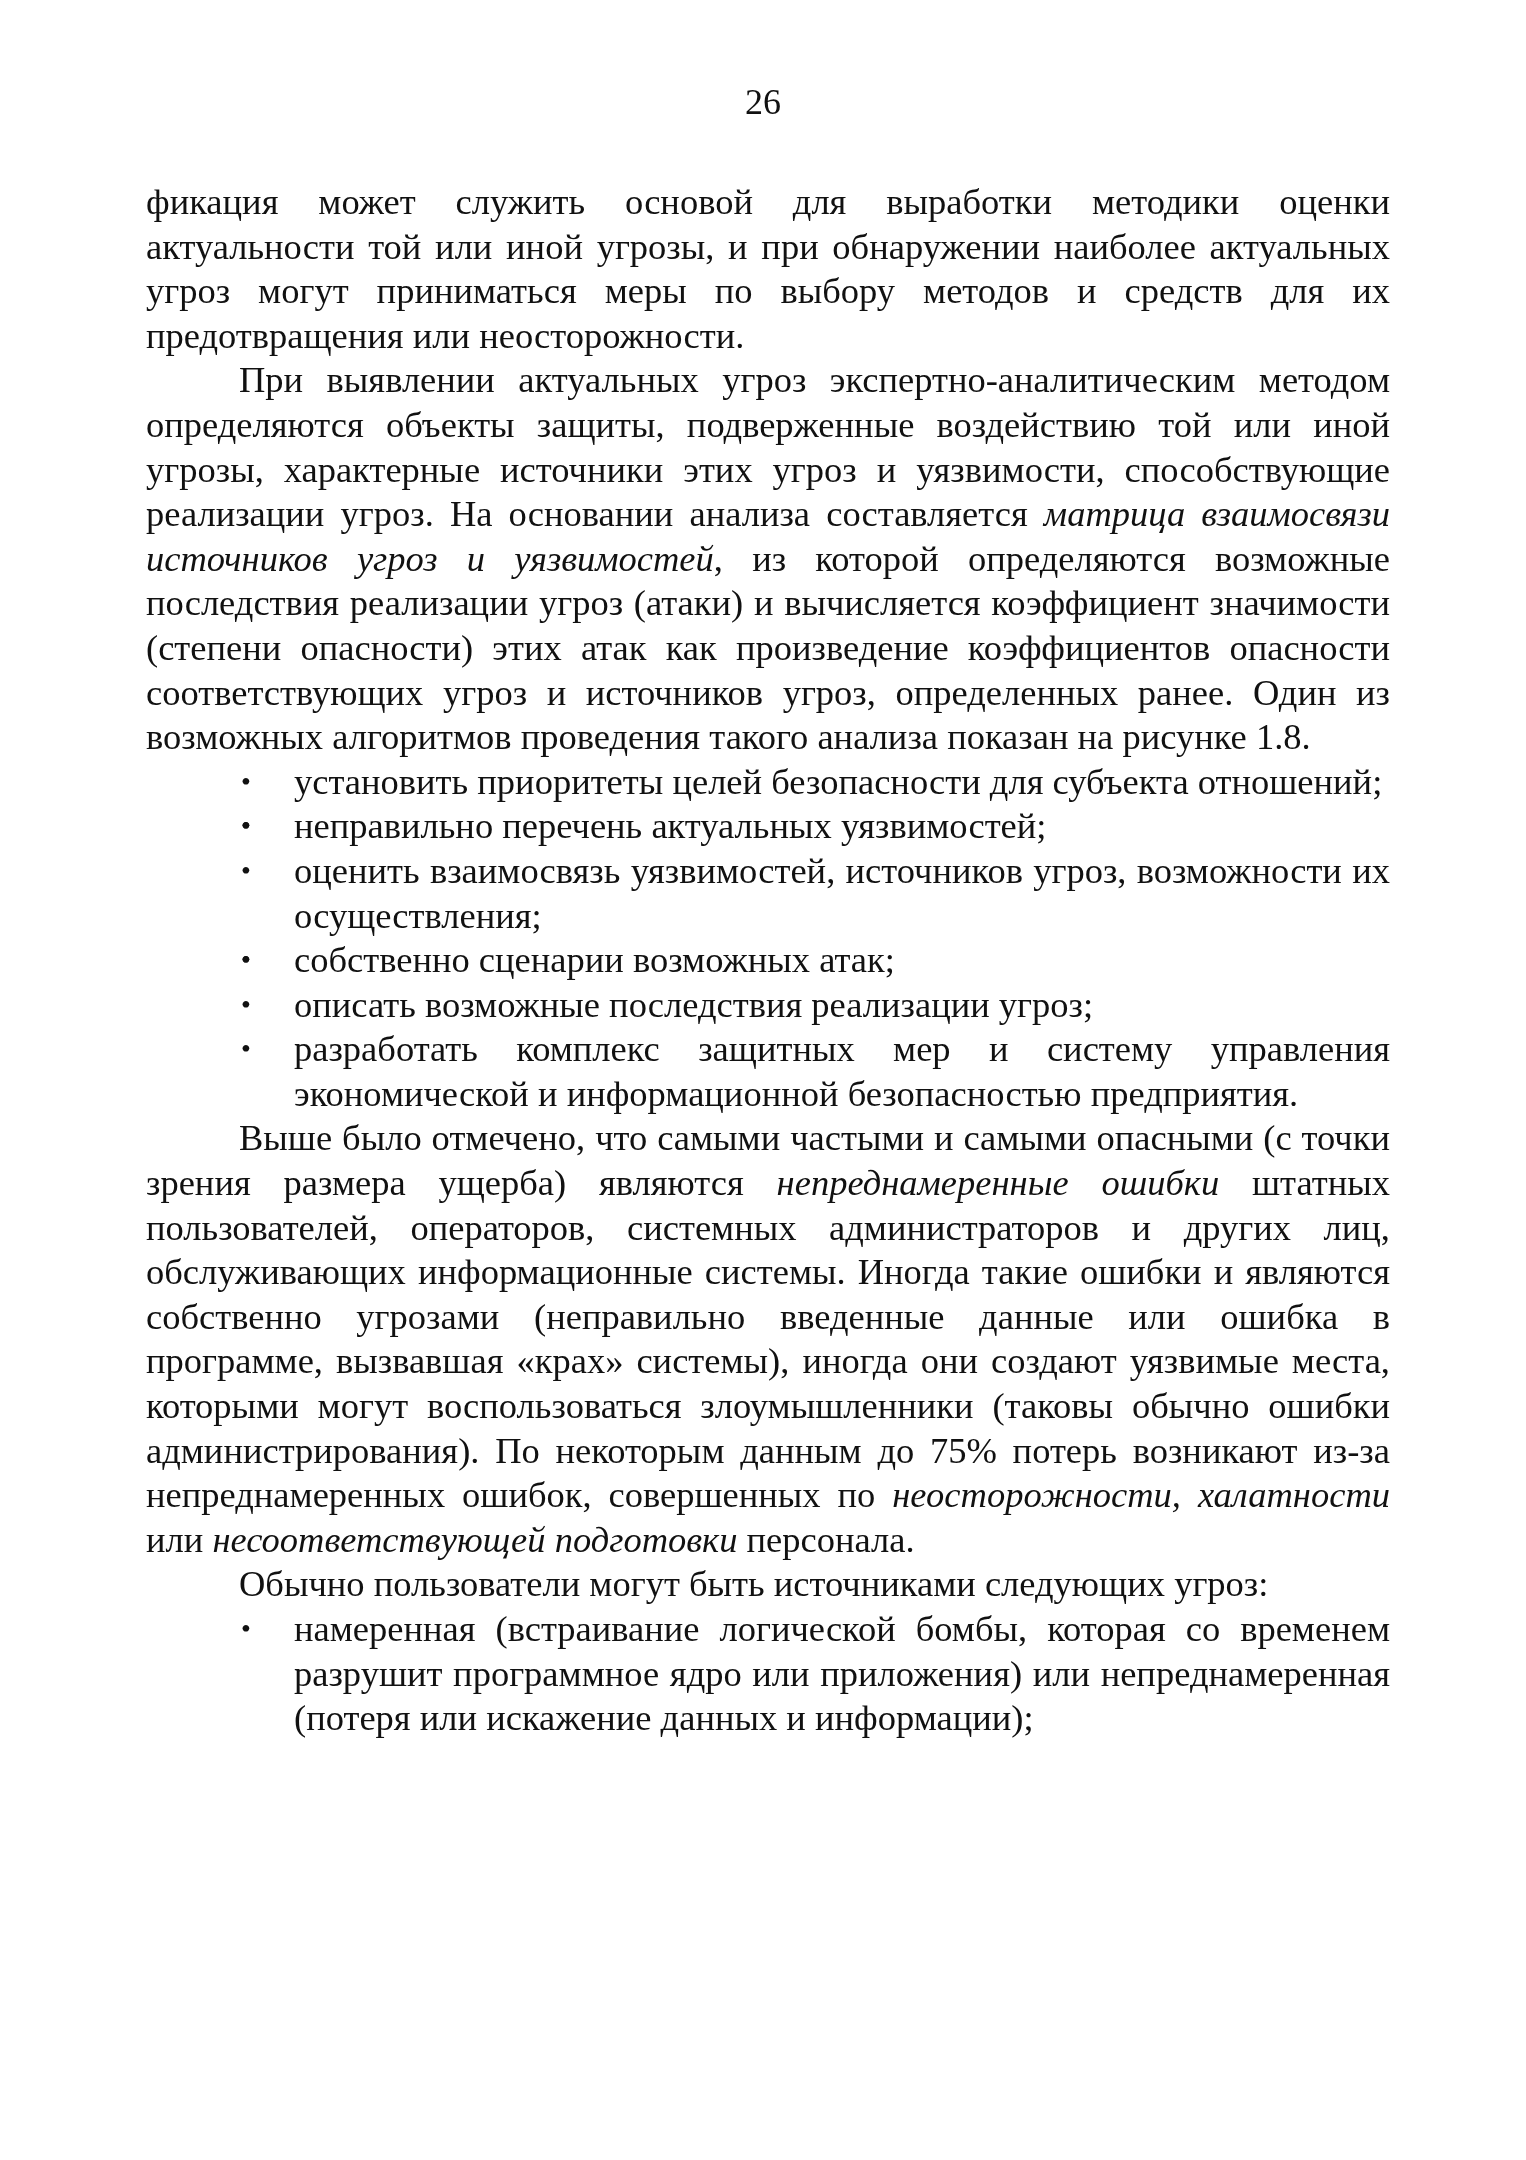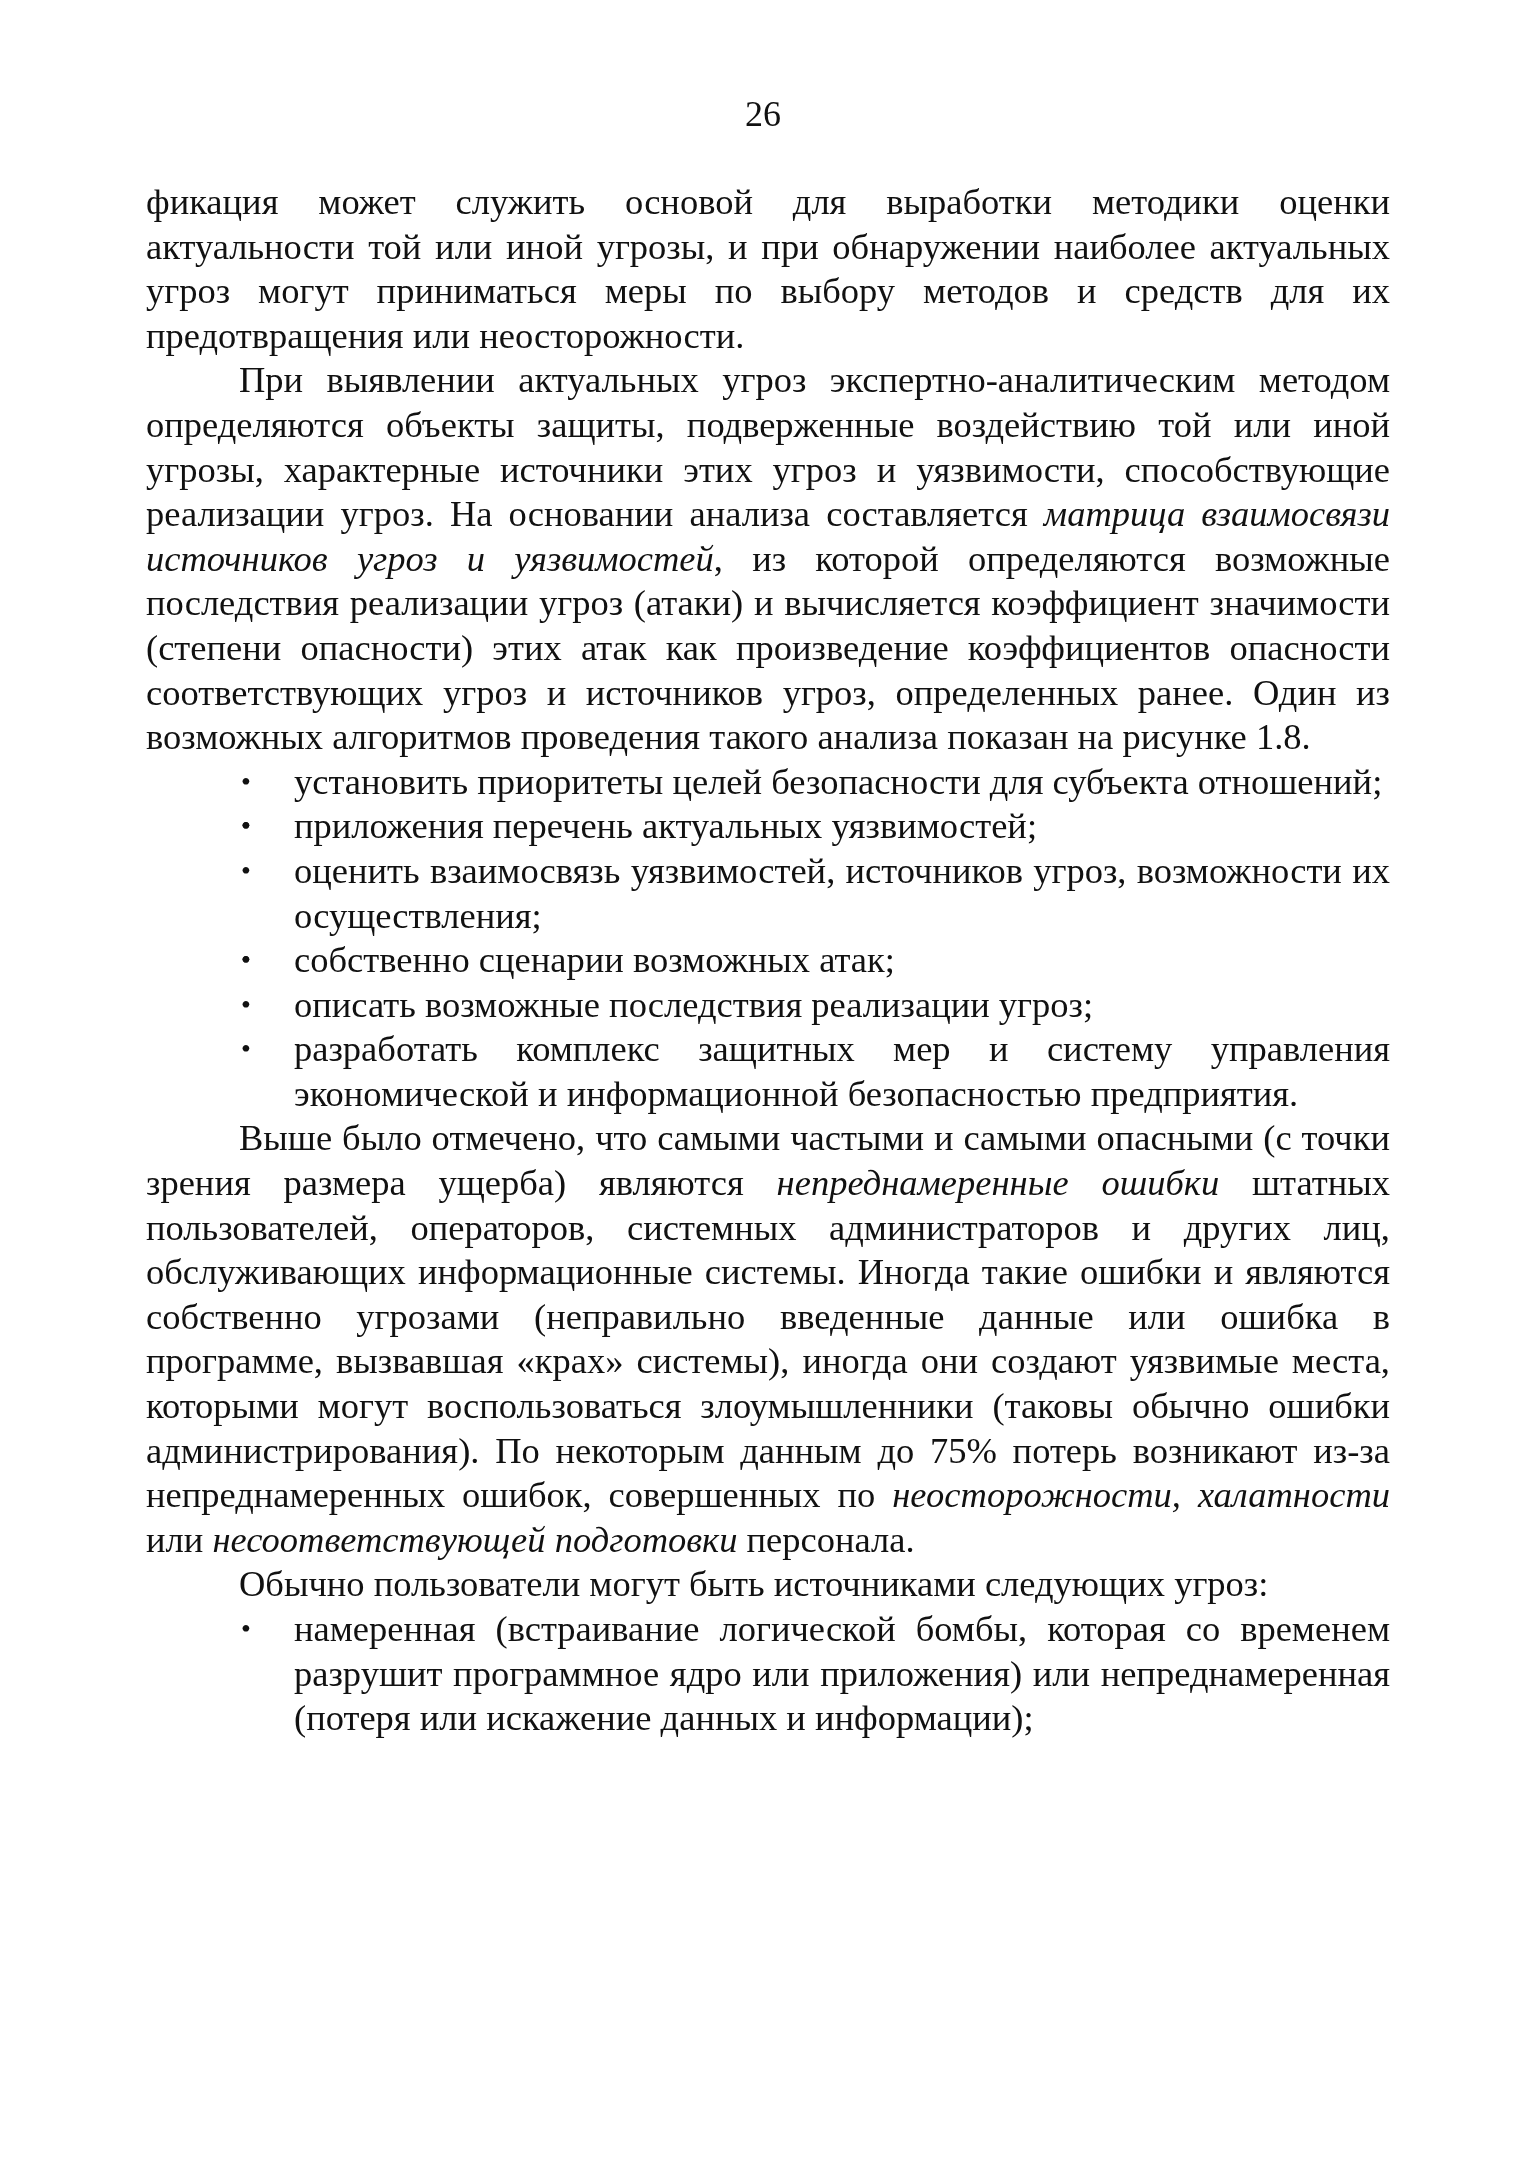--- a/index.html
+++ b/index.html
@@ -6,21 +6,21 @@
   body {
     width: 1526px;
     height: 2160px;
     position: relative;
     overflow: hidden;
     font-family: "Liberation Serif", "DejaVu Serif", serif;
     color: #111111;
   }
   .page-number {
     position: absolute;
-    top: 92px;
+    top: 80px;
     left: 0;
     width: 1526px;
     text-align: center;
     font-size: 36px;
     line-height: 44px;
   }
   .content {
     position: absolute;
     top: 180px;
     left: 146px;
@@ -61,21 +61,21 @@
 <div class="content">
 
   <p>фикация может служить основой для выработки методики оценки актуальности той или иной угрозы, и при обнаружении наиболее актуальных угроз могут приниматься меры по выбору методов и средств для их предотвращения или неосторожности.</p>
 
   <p class="indent"><span>При выявлении актуальных угроз экспертно-аналитическим методом определяются объекты защиты, подверженные воздействию той или иной угрозы, характерные источники этих угроз и уязвимости, способствующие реализации угроз. На основании анализа составляется </span><em>матрица взаимосвязи источников угроз и уязвимостей</em><span>, из которой определяются возможные последствия реализации угроз (атаки) и вычисляется коэффициент значимости (степени опасности) этих атак как произведение коэффициентов опасности соответствующих угроз и источников угроз, определенных ранее. Один из возможных алгоритмов проведения такого анализа показан на рисунке 1.8.</span></p>
 
 
   <ul class="bullets">
     <li><span class="bullet">•</span><span>установить приоритеты целей безопасности для субъекта отношений;</span></li>
     <li><span class="bullet">•</span></li>
-    <li><span class="bullet">•</span><span>приложения перечень актуальных уязвимостей;</span></li>
+    <li><span class="bullet">•</span><span>неправильно перечень актуальных уязвимостей;</span></li>
     <li><span class="bullet">•</span><span>оценить взаимосвязь уязвимостей, источников угроз, возможности их осуществления;</span></li>
     <li><span class="bullet">•</span></li>
     <li><span class="bullet">•</span><span>собственно сценарии возможных атак;</span></li>
     <li><span class="bullet">•</span><span>описать возможные последствия реализации угроз;</span></li>
     <li><span class="bullet">•</span><span>разработать комплекс защитных мер и систему управления экономической и информационной безопасностью предприятия.</span></li>
   </ul>
 
   <p class="indent"><span>Выше было отмечено, что самыми частыми и самыми опасными (с точки зрения размера ущерба) являются </span><em>непреднамеренные ошибки</em><span> штатных пользователей, операторов, системных администраторов и других лиц, обслуживающих информационные системы. Иногда такие ошибки и являются собственно угрозами (неправильно введенные данные или ошибка в программе, вызвавшая «крах» системы), иногда они создают уязвимые места, которыми могут воспользоваться злоумышленники (таковы обычно ошибки администрирования). По некоторым данным до 75% потерь возникают из-за непреднамеренных ошибок, совершенных по </span><em>неосторожности, халатности</em><span> или </span><em>несоответствующей подготовки</em><span> персонала.</span></p>
 
   <p class="indent">Обычно пользователи могут быть источниками следующих угроз:</p>

